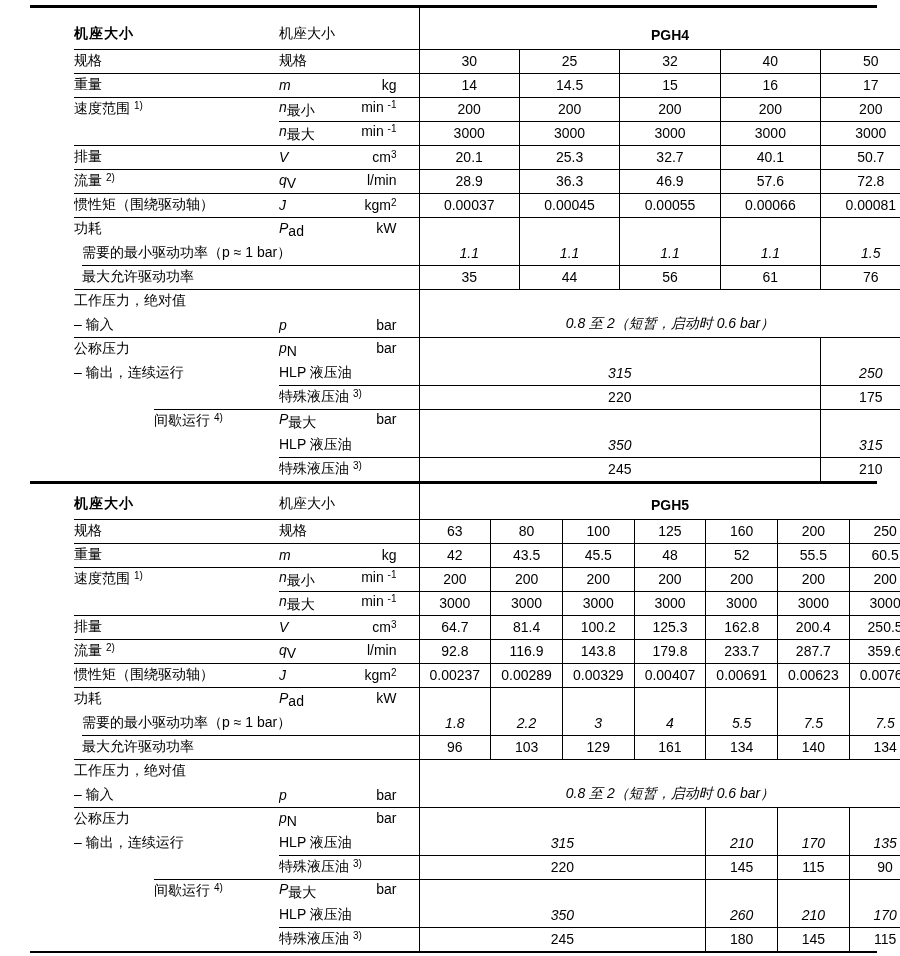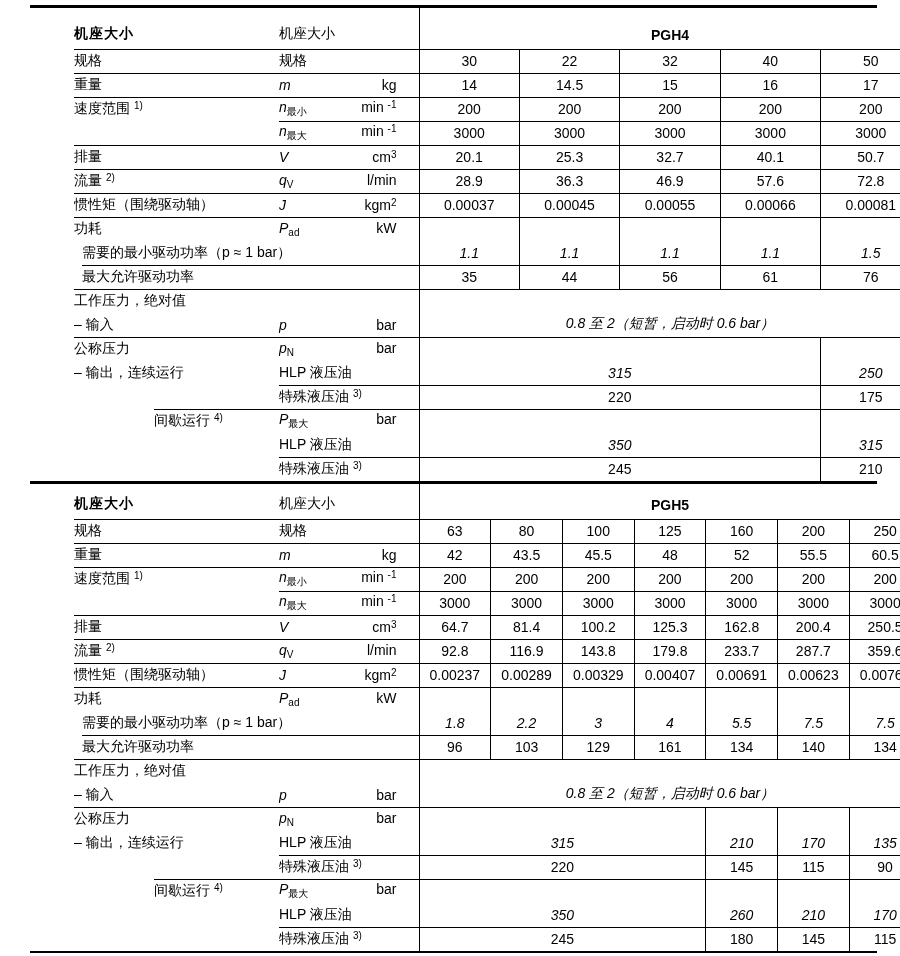--- a/index.html
+++ b/index.html
@@ -19,21 +19,21 @@
   tr.hrow2 { height:35px; }
   tr.hrow td, tr.hrow2 td { vertical-align:bottom; padding-bottom:6px; }
   td.title { font-size:17px; font-weight:bold; letter-spacing:1px; }
   td.series { text-align:center; font-weight:bold; }
   td.lbl { text-align:left; }
   td.val { text-align:center; }
   .vl { border-left:1px solid #000; }
   .bt { border-top:1px solid #000; }
   .vb { vertical-align:bottom !important; padding-bottom:4px !important;font-style:italic; }
   .sw { display:flex; justify-content:space-between; align-items:baseline; padding-right:22px; }
-  sub { font-size:10px; vertical-align:-3px; }
+  sub { font-size:14px; vertical-align:-3px; }
   sup { font-size:10px; vertical-align:4px; }
   i { font-style:italic; }
 </style>
 </head>
 <body>
 
 <div class="sheet">
 
   <div class="rule"></div>
 
@@ -52,21 +52,21 @@
     <tbody>
         <tr class="hrow">
       <td colspan="3" class="lbl title">机座大小</td>
       <td class="lbl">机座大小</td>
       <td colspan="5" class="series vl">PGH4</td>
     </tr>
     <tr>
       <td colspan="3" class="lbl bt">规格</td>
       <td class="lbl bt">规格</td>
       <td class="val vl bt">30</td>
-      <td class="val vl bt">22</td>
+      <td class="val vl bt">25</td>
       <td class="val vl bt">32</td>
       <td class="val vl bt">40</td>
       <td class="val vl bt">50</td>
     </tr>
     <tr>
       <td colspan="3" class="lbl bt">重量</td>
       <td class="bt">
             <div class="sw">
         <span><i>m</i></span>
         <span>kg</span>

